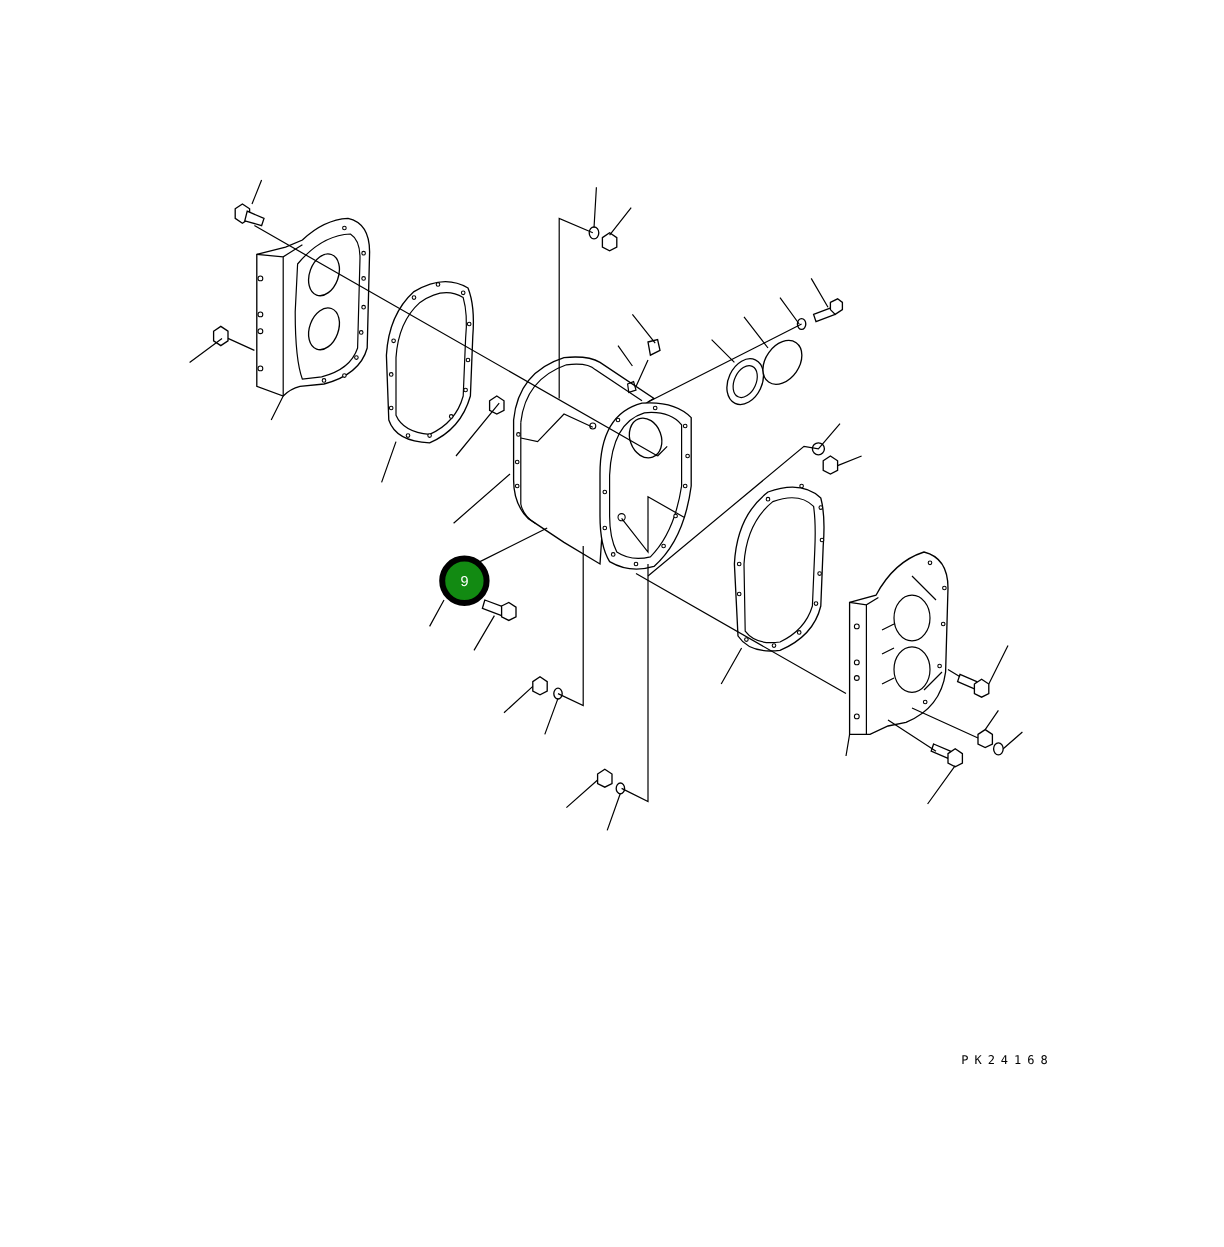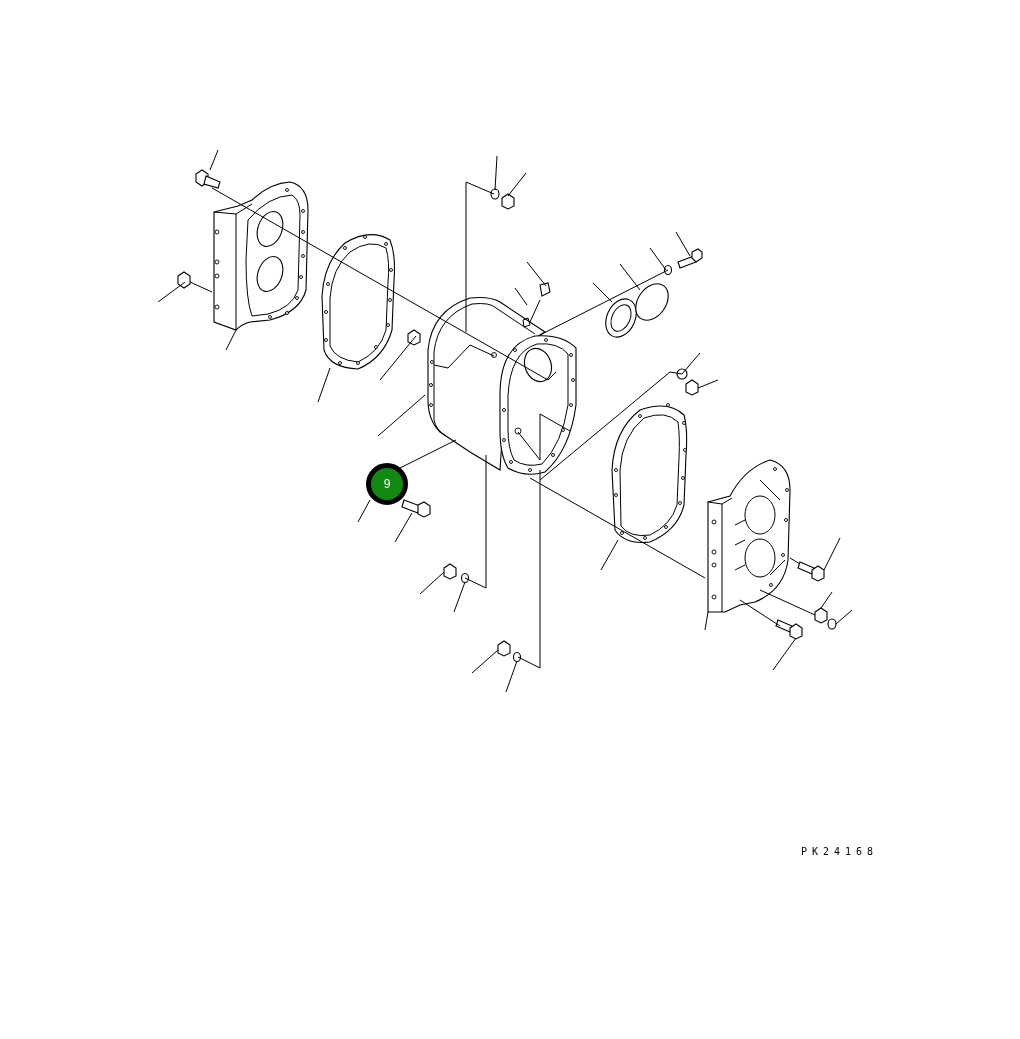--- a/index.html
+++ b/index.html
@@ -2,21 +2,21 @@
 <html><head>
   <meta charset="utf-8">
   <style>
     html, body { margin:0; padding:0; background:#ffffff; }
     body { width:1020px; height:1039px; position:relative; overflow:hidden; font-family:"Liberation Sans", sans-serif; }
     #drawing { position:absolute; left:0; top:0; width:1020px; height:1039px; }
     .ln { stroke:#000; stroke-width:1; fill:none; }
     .part { stroke:#000; stroke-width:1.1; fill:#fff; }
     .hole { stroke:#000; stroke-width:0.9; fill:#fff; }
     .callout { position:absolute; left:366px; top:463px; width:42px; height:42px; border-radius:50%; box-sizing:border-box; border:5px solid #000; display:flex; align-items:center; justify-content:center; color:#fff; font-size:12px; cursor:pointer; }
-    .code { position:absolute; left:801px; top:846px; font-family:"DejaVu Sans Mono", monospace; font-size:10px; letter-spacing:5px; color:#000; }
+    .code { position:absolute; left:801px; top:879px; font-family:"DejaVu Sans Mono", monospace; font-size:10px; letter-spacing:5px; color:#000; }
   </style>
 </head>
 <body>
 
 <div id="diagram">
 <svg id="drawing" viewBox="0 0 1020 1039">
 
   <g>
     <path class="part" d="M214,212 L238,206 L252,200 Q270,183 290,182 Q308,186 308,210 L306,290 Q300,312 270,320 L250,322 Q242,324 236,330 L214,322 Z"></path>
     <path class="ln" d="M236,214 L236,330 M214,212 L236,214 L252,204"></path>

